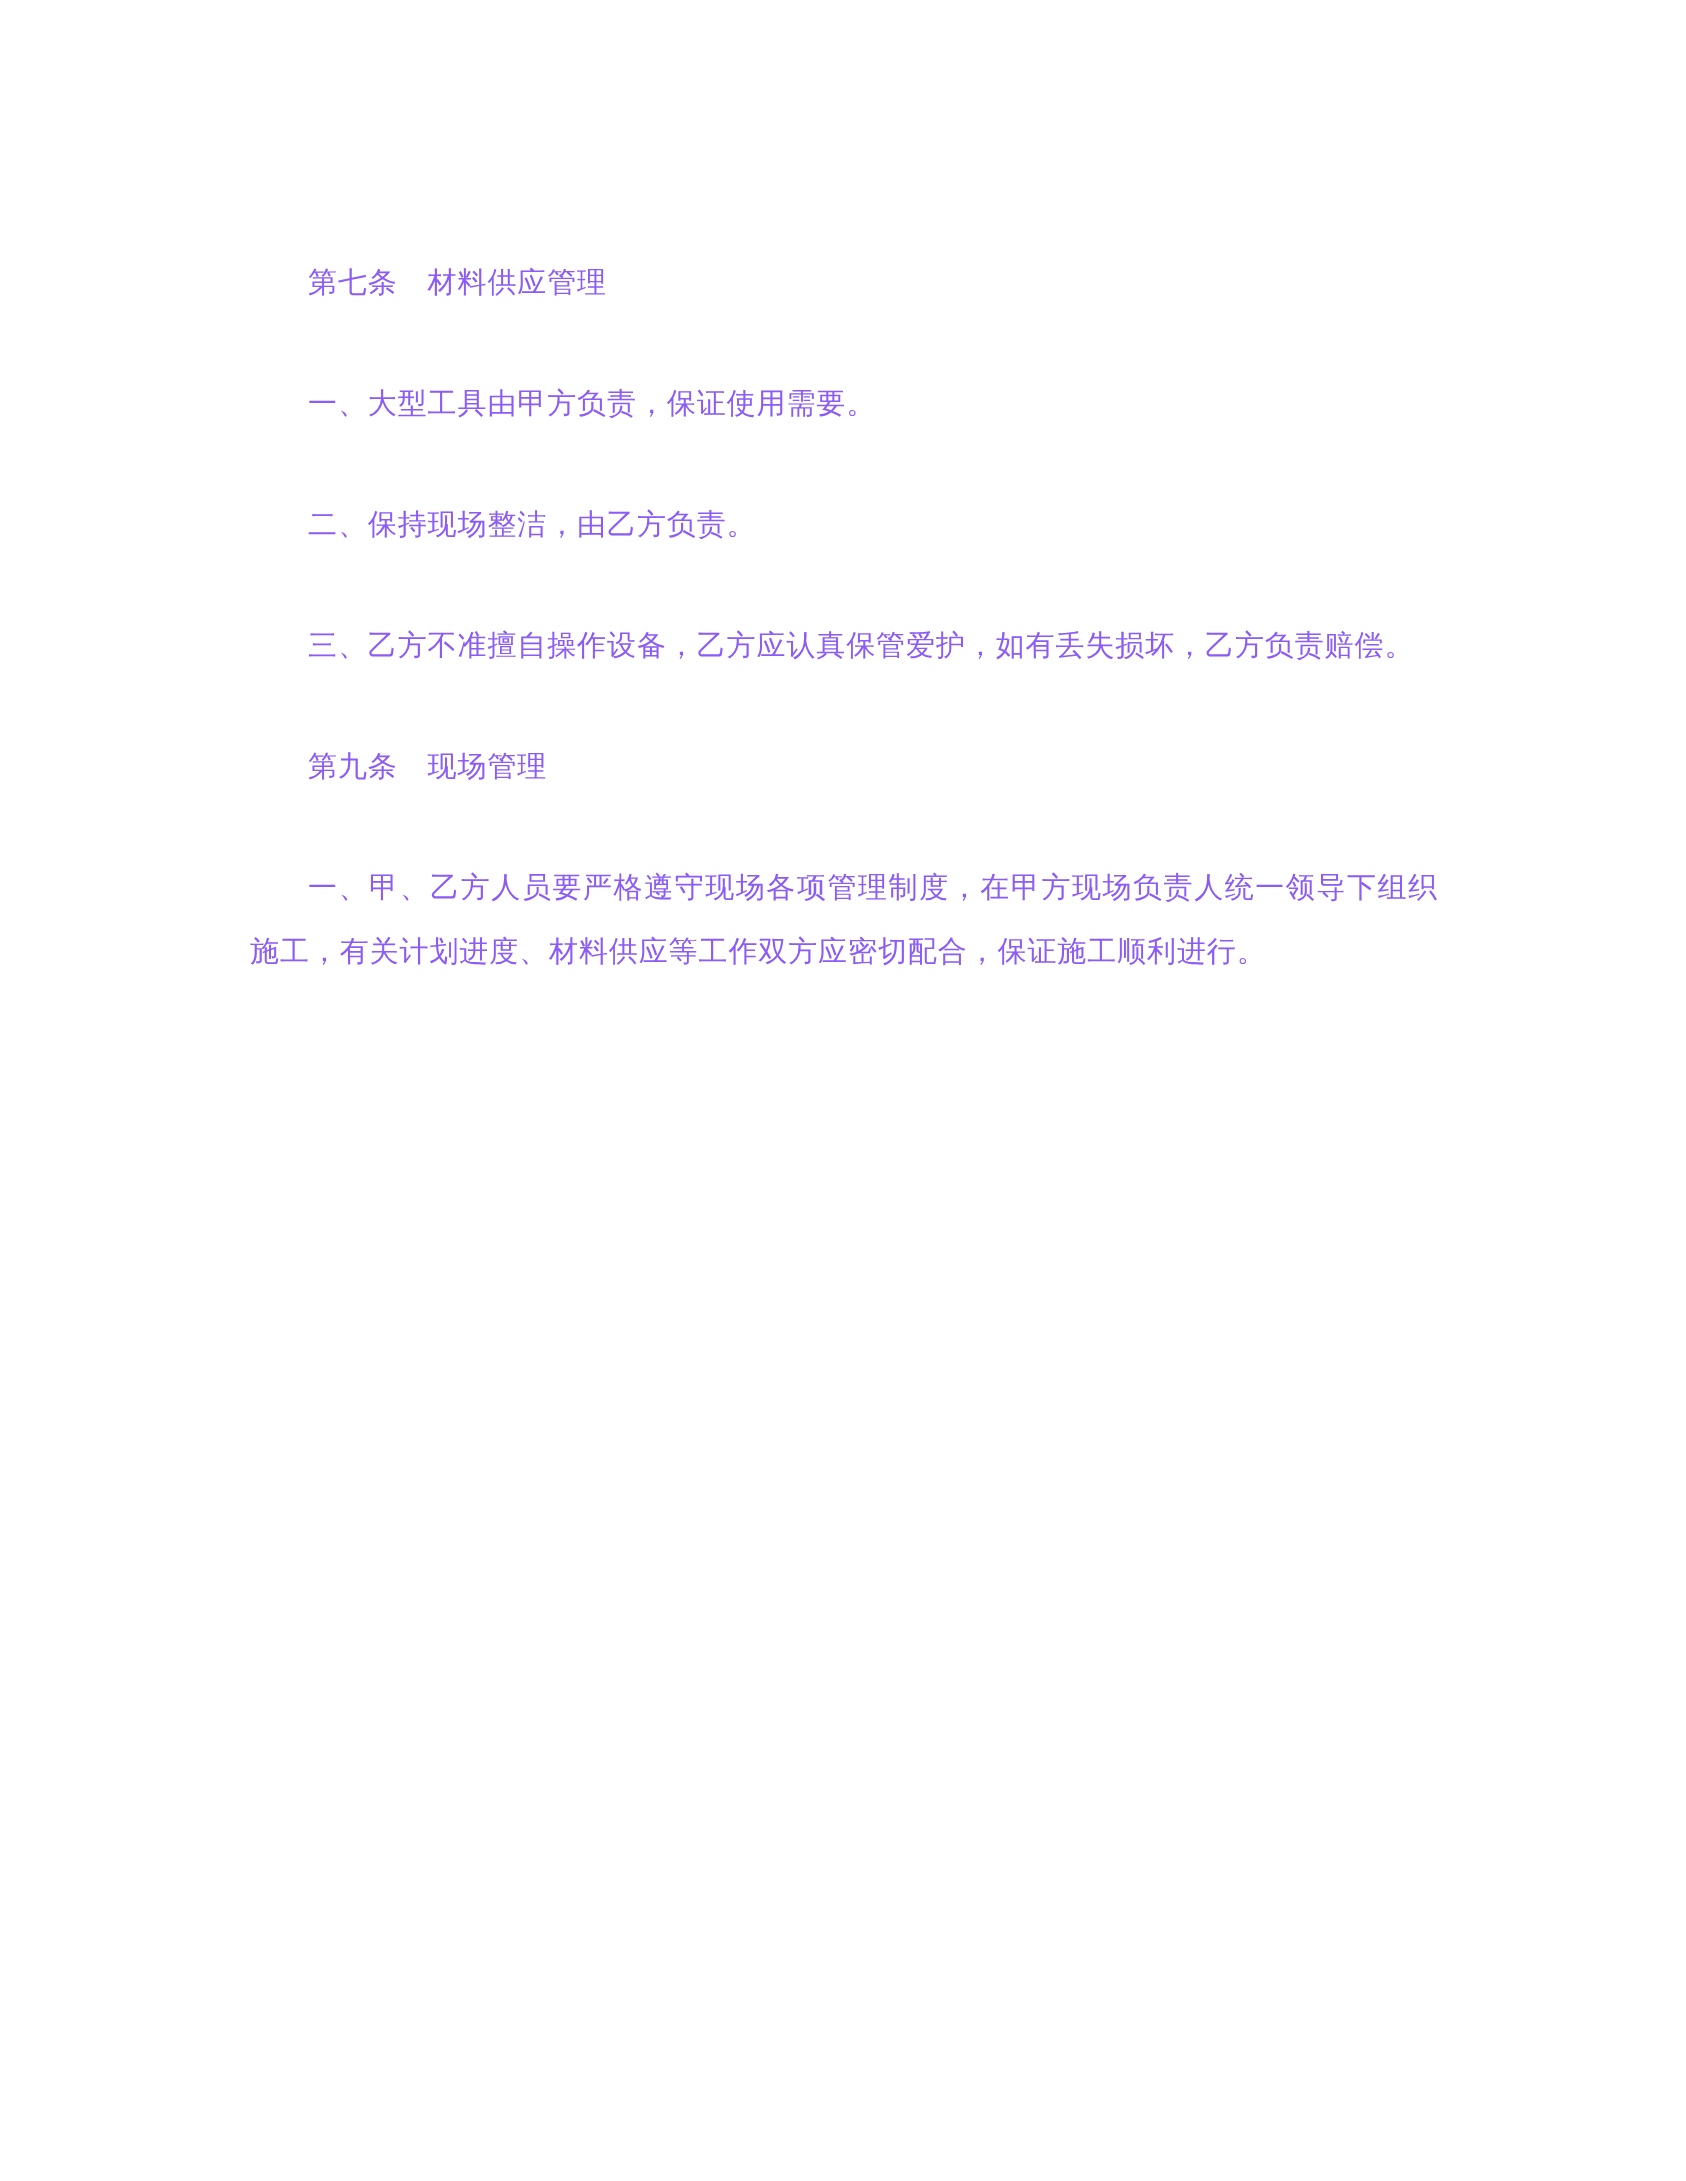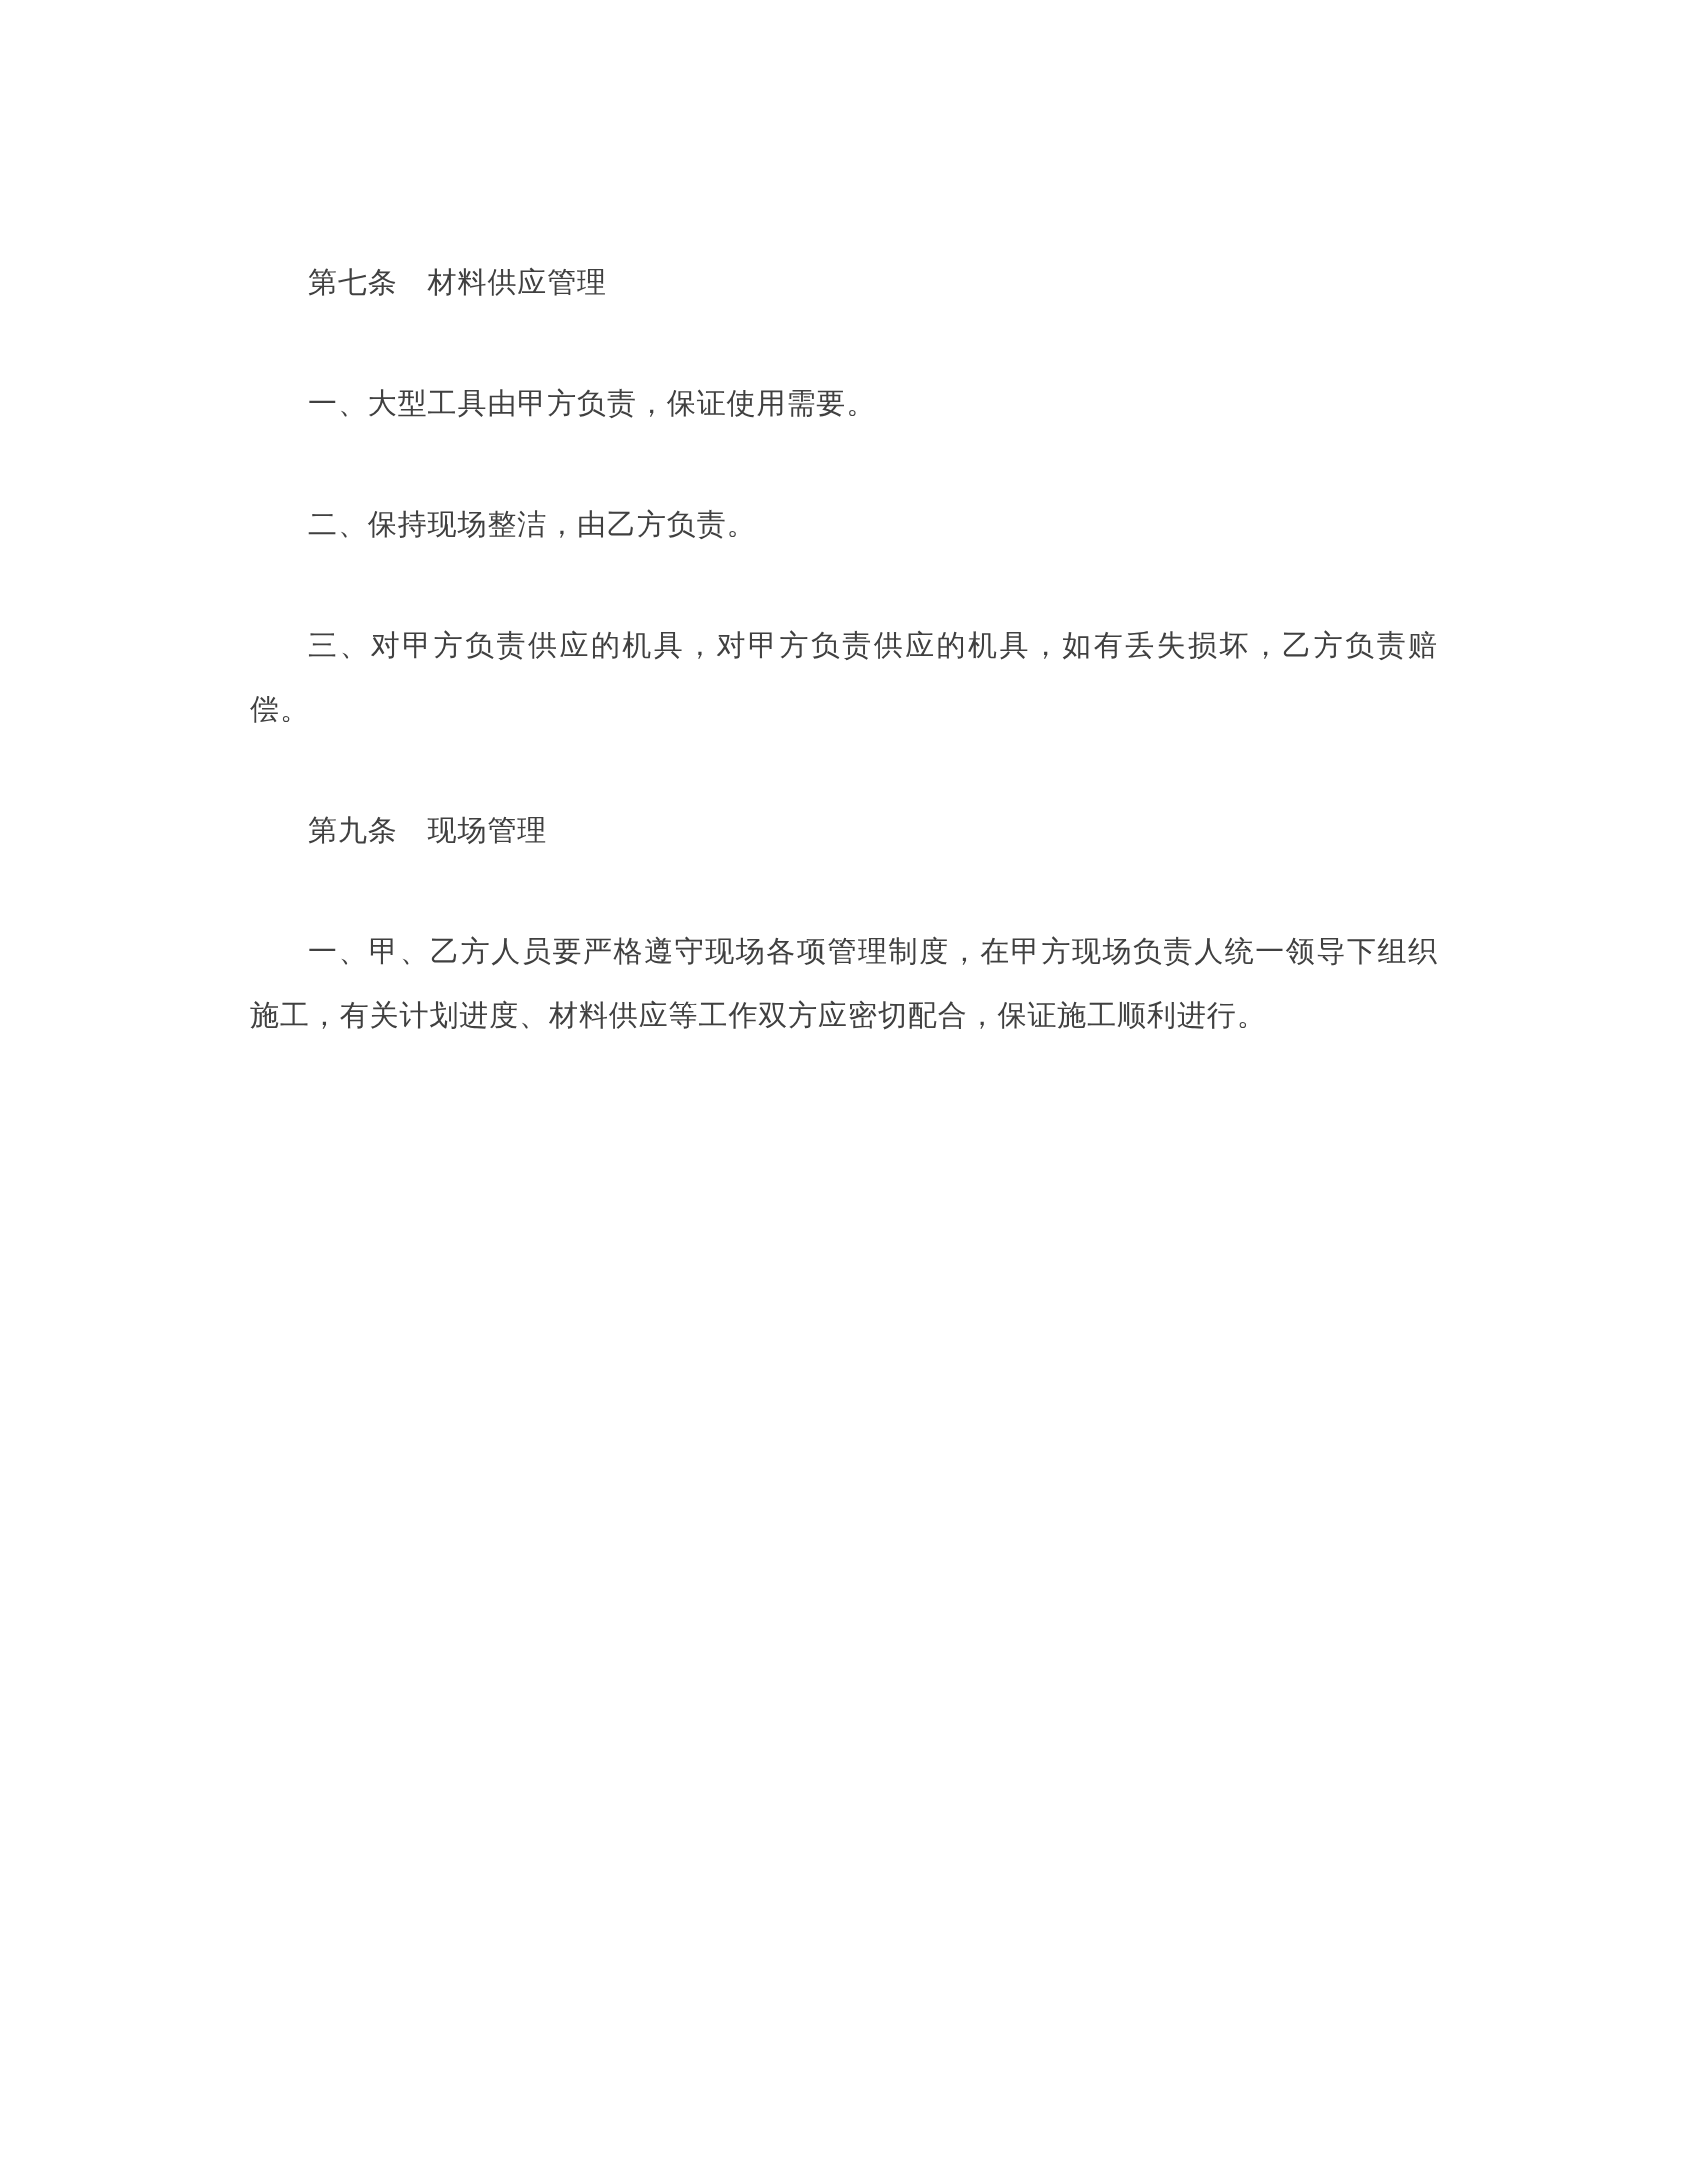--- a/index.html
+++ b/index.html
@@ -8,21 +8,21 @@
     background: #ffffff;
   }
   .page {
     position: relative;
     width: 1686px;
     height: 2054px;
     background: #ffffff;
     box-sizing: border-box;
     padding: 250px 248px 117px 250px;
     font-family: "Liberation Serif", "DejaVu Serif", serif;
-    color: #404040;
+    color: #8b5cf6;
     overflow: hidden;
   }
   .doc-block {
     font-size: 29px;
     line-height: 64px;
     margin: 0 0 57px 0;
     text-indent: 2em;
     letter-spacing: 0.9px;
   }
   .doc-block.paragraph {
@@ -41,21 +41,21 @@
 <div class="page">
 
   <div class="doc-block heading">第七条　材料供应管理</div>
 
 
 
   <div class="doc-block paragraph">一、大型工具由甲方负责，保证使用需要。</div>
 
   <div class="doc-block paragraph">二、保持现场整洁，由乙方负责。</div>
 
-  <div class="doc-block paragraph">三、对甲方负责供应的机具，对甲方负责供应的机具，如有丢失损坏，乙方负责赔偿。</div>
+  <div class="doc-block paragraph">三、乙方不准擅自操作设备，乙方应认真保管爱护，如有丢失损坏，乙方负责赔偿。</div>
 
 
   <div class="doc-block heading">第九条　现场管理</div>
 
   <div class="doc-block paragraph">一、甲、乙方人员要严格遵守现场各项管理制度，在甲方现场负责人统一领导下组织施工，有关计划进度、材料供应等工作双方应密切配合，保证施工顺利进行。</div>
 
 
 </div>
 
 

